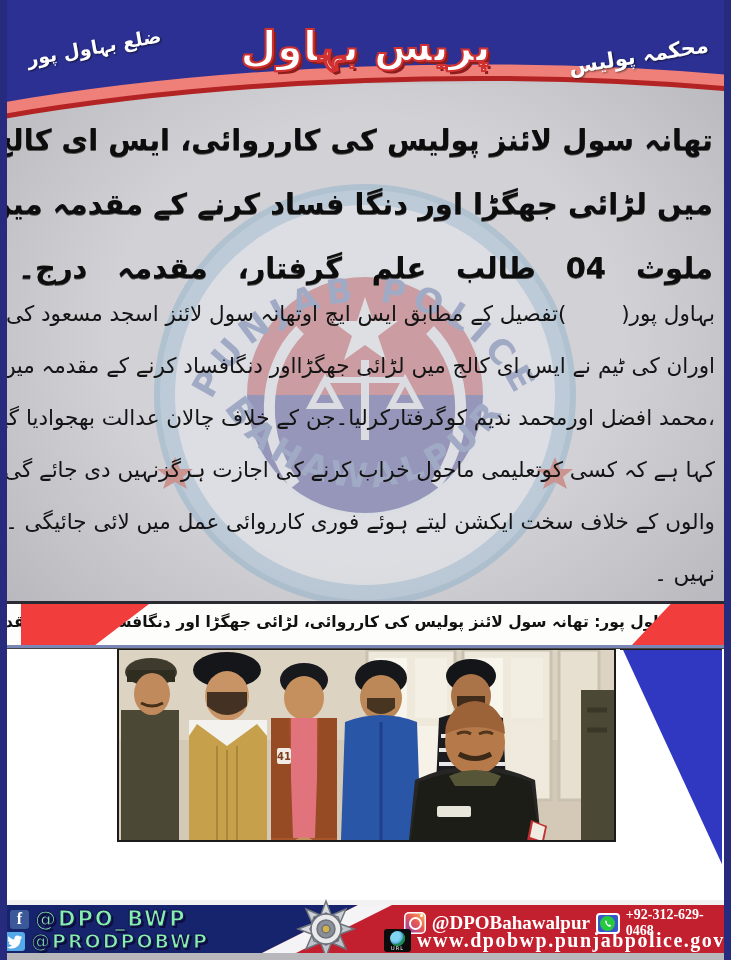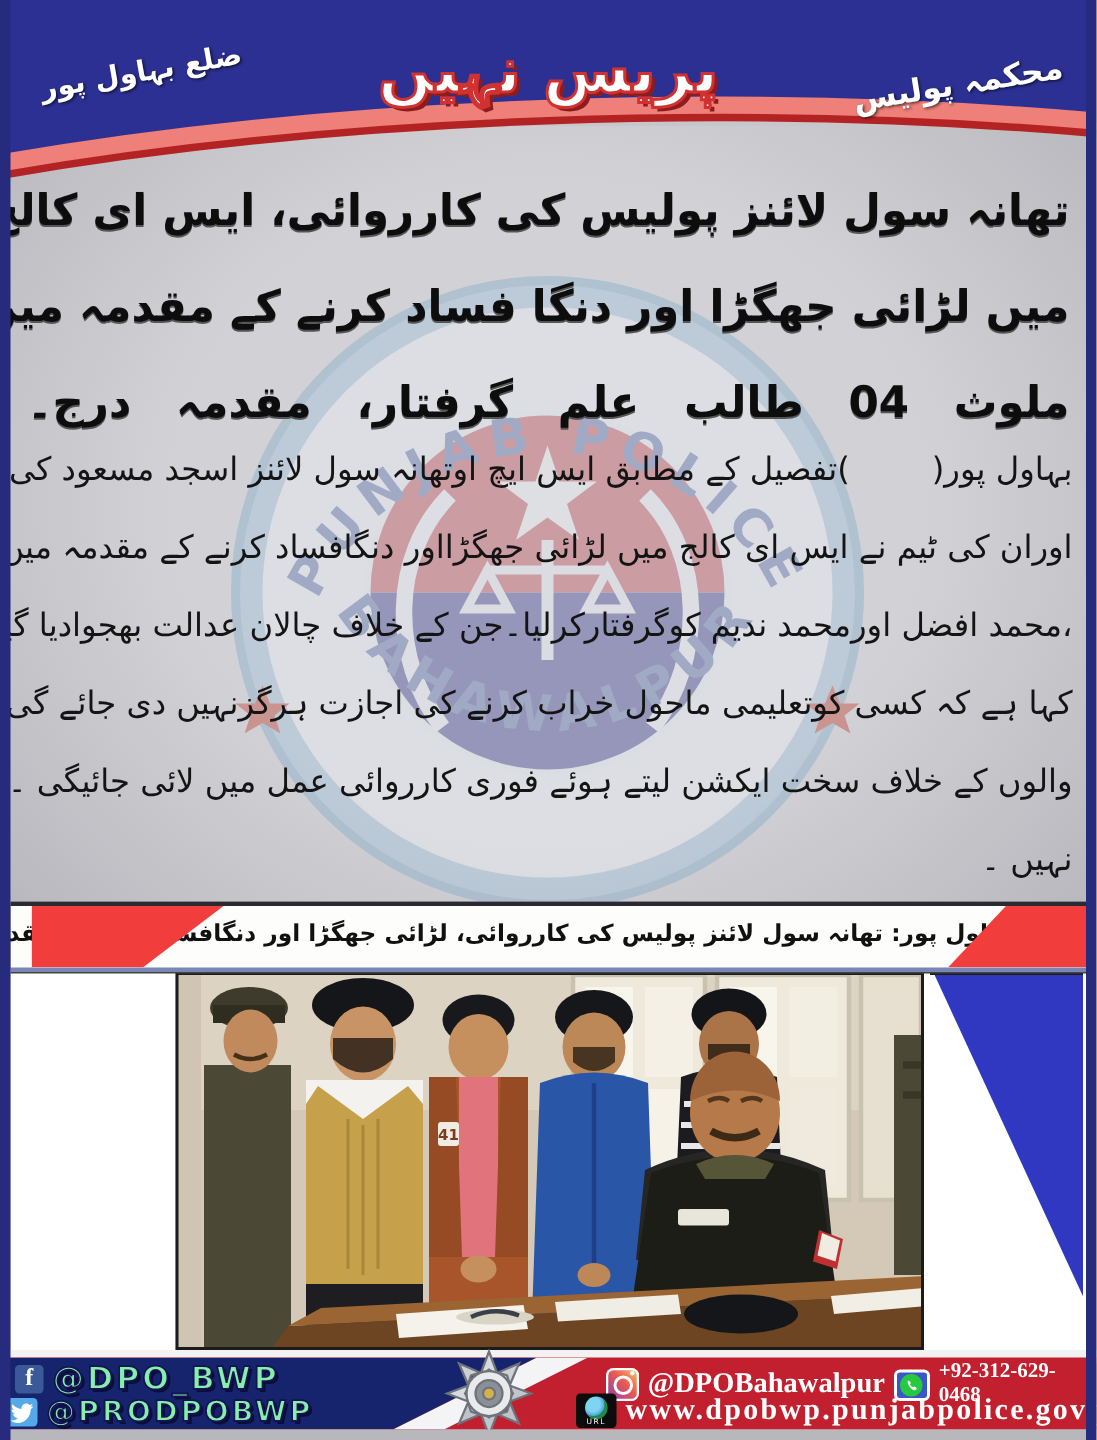--- a/index.html
+++ b/index.html
@@ -40,22 +40,22 @@
           box-shadow:0 1px 0 #444;}
   #banner-text{position:absolute;left:60px;right:50px;top:0;bottom:0;
                font-size:15.5px;font-weight:bold;color:#111;line-height:36px;
                text-align:center;white-space:nowrap;z-index:1;}
   .banner-wedge{position:absolute;top:0;bottom:0;background:#f23d3d;z-index:2;}
   .banner-wedge.left{left:14px;width:128px;clip-path:polygon(0 0,100% 0,58% 100%,0 100%);}
   .banner-wedge.right{right:0;width:92px;clip-path:polygon(42% 0,100% 0,100% 100%,0 100%);}
 
   
   #photo-section{position:absolute;left:7px;right:7px;top:648px;height:252px;background:#fff;}
-  #photo-frame{position:absolute;left:110px;top:0;width:499px;height:252px;
-               border:2px solid #1b1b1b;box-sizing:border-box;background:#cfc5b2;overflow:hidden;padding-left:15px;}
+  #photo-frame{position:absolute;left:110px;top:0;width:499px;height:194px;
+               border:2px solid #1b1b1b;box-sizing:border-box;background:#cfc5b2;overflow:hidden;}
   #blue-wedge-box{position:absolute;left:613px;right:2px;top:0;height:252px;background:#fff;
                   border-top:2px solid #1b1b1b;}
   #blue-wedge{position:absolute;inset:0;background:#3037c0;
               clip-path:polygon(3% 0,100% 0,100% 85%);}
   #white-gap{position:absolute;left:0;right:0;top:900px;height:8px;background:#f2f2f2;
              border-bottom:1px solid #9aa;z-index:30;}
 
   
   #footer{position:absolute;left:0;right:0;top:905px;height:48px;background:#c2202f;z-index:35;}
   #footer-navy{position:absolute;left:0;top:0;bottom:0;width:400px;background:#16246e;
@@ -100,21 +100,21 @@
 
 <div id="page">
 
   <svg id="header-svg" width="731" height="125">
     <path d="M0,0 H731 V82 C500,62 230,70 0,110 Z" fill="#2c3092"></path>
     <path d="M0,110 C230,70 500,62 731,82" fill="none" stroke="#ee7f79" stroke-width="14"></path>
     <path d="M0,117 C230,77 500,69 731,89" fill="none" stroke="#b32323" stroke-width="5"></path>
   </svg>
   <div class="hdr-label urdu" id="dept-label">محکمہ پولیس</div>
   <div class="hdr-label urdu" id="district-label">ضلع بہاول پور</div>
-  <div id="press-title" class="urdu">پریس نہیں</div>
+  <div id="press-title" class="urdu">پریس بہاول</div>
 
   <div id="gray-body"></div>
 
   <svg id="watermark" width="440" height="440" viewBox="0 0 440 440">
     <circle cx="220" cy="220" r="208" fill="#9fc0da"></circle>
     <circle cx="220" cy="220" r="190" fill="#eef2f7"></circle>
     <circle cx="220" cy="220" r="208" fill="none" stroke="#7ea8c8" stroke-width="6"></circle>
     <path d="M100,220 A120,120 0 0 1 340,220 L100,220 Z" fill="#c24f55"></path>
     <path d="M100,220 A120,120 0 0 0 340,220 L100,220 Z" fill="#3c3f8f"></path>
     <circle cx="220" cy="220" r="120" fill="none" stroke="#e8eef5" stroke-width="4"></circle>

